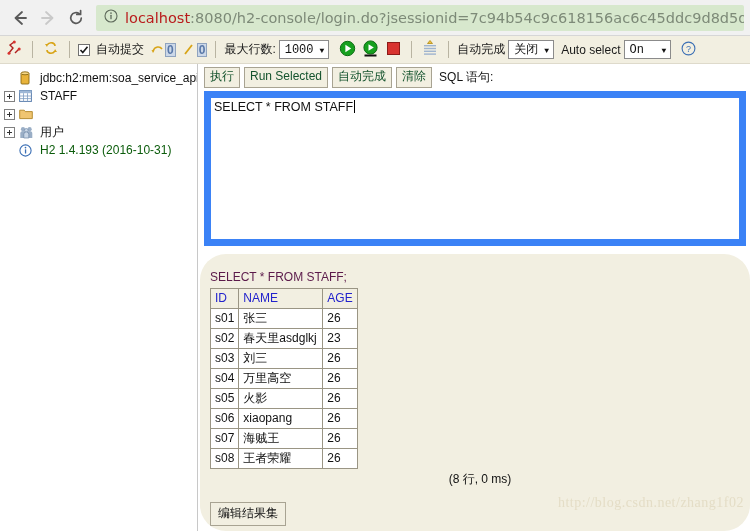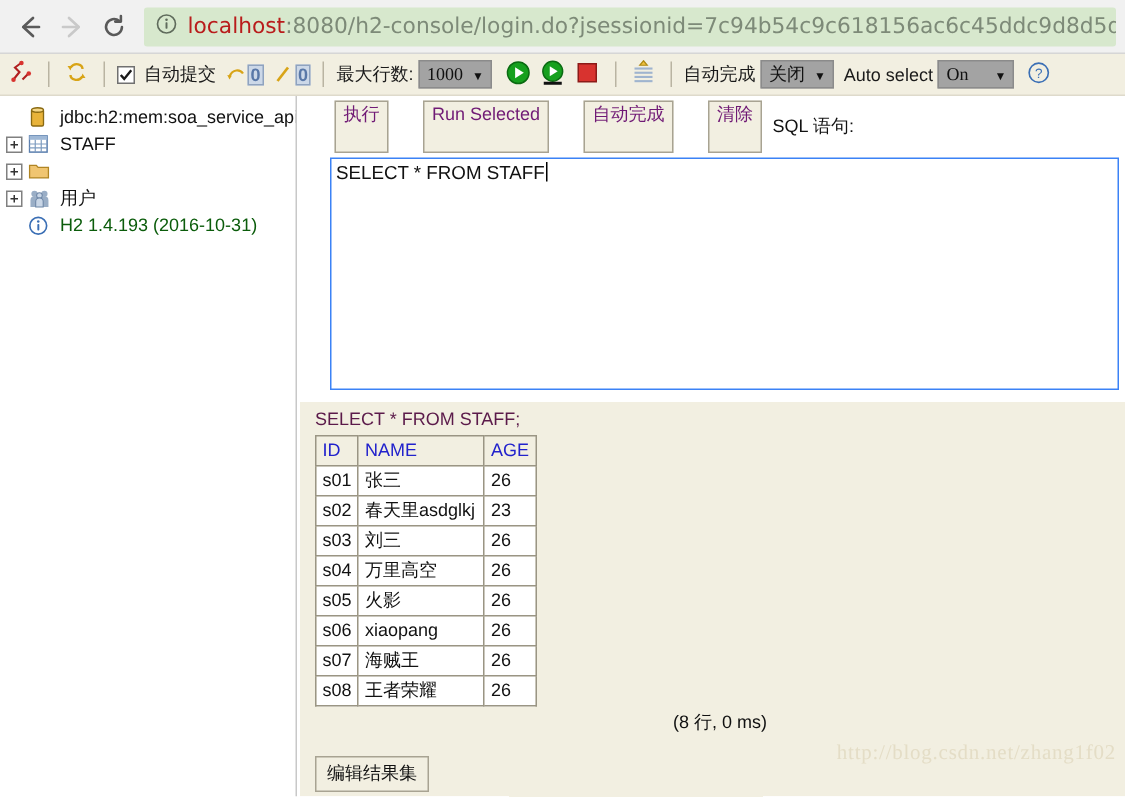--- a/index.html
+++ b/index.html
@@ -79,25 +79,25 @@
     width: 12px; height: 12px;
     border: 1px solid #707070;
     background: #ffffff;
     display: inline-flex;
     align-items: center; justify-content: center;
     flex: 0 0 auto;
     margin-right: 3px;
   }
   .tb-check svg { display:block; }
   .tb-select {
-    font-family: Liberation Serif, serif;
+    font-family: Liberation Mono, monospace;
     font-size: 12px;
     height: 19px;
     border: 1px solid #8b8b8b;
-    background: #a3a3a3;
+    background: #ffffff;
     display: inline-flex;
     align-items: center;
     padding: 0 2px 0 5px;
     flex: 0 0 auto;
     color: #111;
   }
   .tb-select .cap { display:inline-block; }
   .tb-select .arrow {
     margin-left: 6px; margin-right: 2px;
     font-size: 8px; line-height: 1;
@@ -181,35 +181,34 @@
     align-items: center;
     padding: 3px 0 3px 4px;
     gap: 4px;
     white-space: nowrap;
   }
   .sql-btn {
     font-family: "Liberation Sans", sans-serif;
     font-size: 12px;
     background: #f2efe1;
     border: 1px solid #a8a392;
-    padding: 1px 5px 18px 5px;
-    color: #701a75;
+    padding: 1px 5px 4px 5px;
+    color: #14532d;
     line-height: 14px;
     flex: 0 0 auto;
-    margin-left: 19px;
   }
   #sql-label {
     font-size: 12px;
     color: #111;
     margin-left: 3px;
   }
 
   #sql-textarea-wrap {
-    margin: 0 4px 0 20px;
-    border: 1px solid #3b82f6;
+    margin: 0 4px 0 4px;
+    border: 7px solid #3b82f6;
     background: #ffffff;
     height: 155px;
     padding: 2px 3px;
     position: relative;
   }
   #sql-text {
     font-family: "Liberation Sans", sans-serif;
     font-size: 12.5px;
     color: #111;
     white-space: pre;
@@ -221,23 +220,24 @@
     background: #000;
     vertical-align: -2px;
     margin-left: 1px;
   }
 
   
   #results {
     flex: 1 1 auto;
     background: #f2efe1;
     margin-top: 8px;
-    padding: 4px 0 0 10px;
+    padding: 16px 0 0 10px;
     overflow: hidden;
     position: relative;
+    border-radius: 26px;
   }
   #result-query {
     font-size: 12px;
     color: #5b1a4a;
     margin-bottom: 4px;
   }
   table.rs {
     border-collapse: collapse;
     font-size: 12px;
   }

